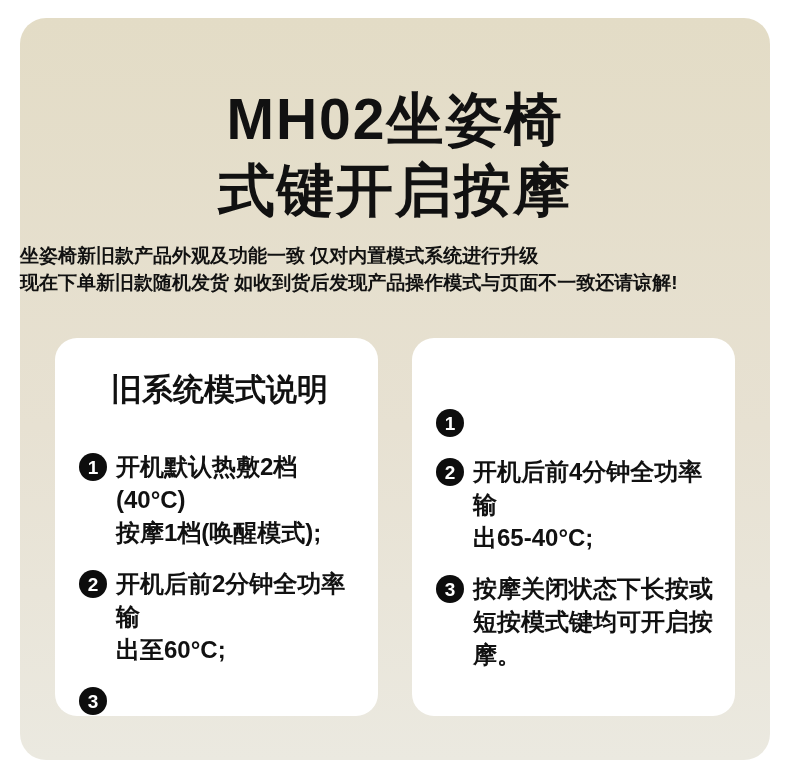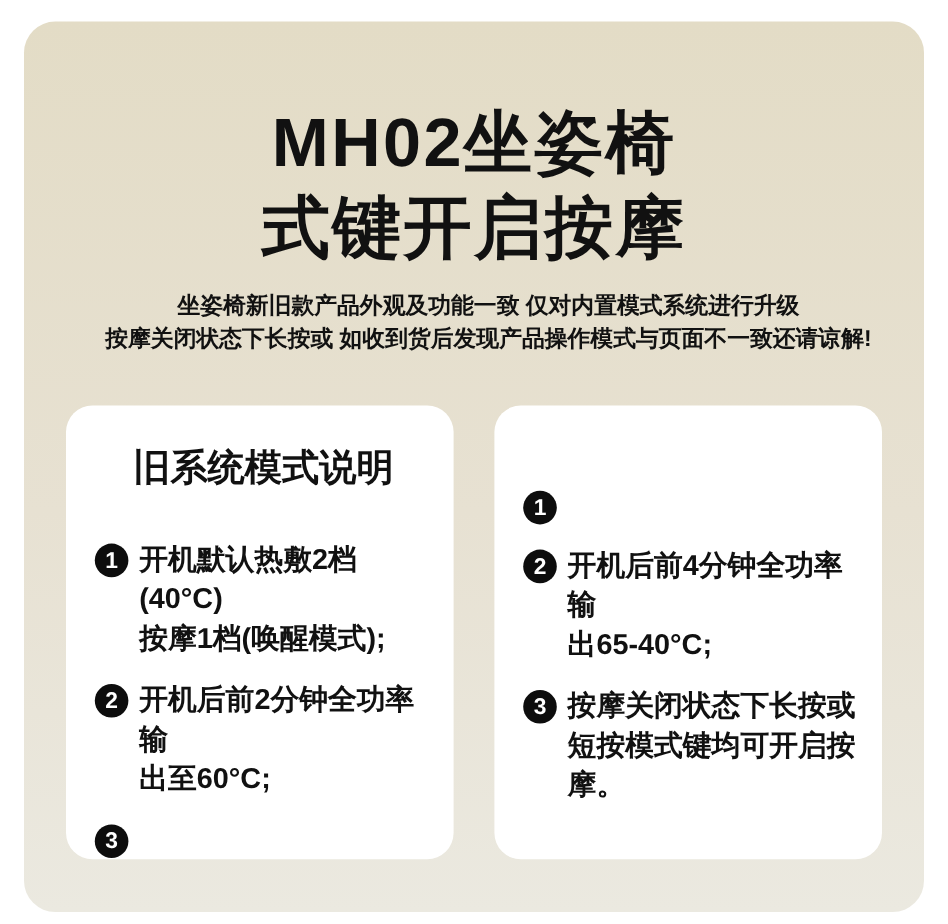--- a/index.html
+++ b/index.html
@@ -31,26 +31,24 @@
     text-align: center;
     color: #111111;
     font-weight: bold;
     font-size: 57px;
     line-height: 71px;
     letter-spacing: 2px;
   }
   .title span { display: block; }
   .subtitle {
     margin: 16px 0 0 0;
-    text-align: center;
     color: #111111;
     font-weight: bold;
     font-size: 19px;
     line-height: 27px;
-    padding-left: 24px;
   }
   .subtitle span { display: block; }
   .cards {
     display: flex;
     justify-content: center;
     gap: 34px;
     margin-top: 42px;
   }
   .card {
     width: 323px;
@@ -105,21 +103,21 @@
 <div class="canvas">
   <div class="panel">
 
     <h1 class="title">
       <span>MH02坐姿椅</span>
       <span>式键开启按摩</span>
     </h1>
 
     <p class="subtitle">
       <span>坐姿椅新旧款产品外观及功能一致 仅对内置模式系统进行升级</span>
-      <span>按摩关闭状态下长按或 如收到货后发现产品操作模式与页面不一致还请谅解!</span>
+      <span>现在下单新旧款随机发货 如收到货后发现产品操作模式与页面不一致还请谅解!</span>
     </p>
 
     <div class="cards">
 
       <section class="card">
         <h2 class="card-title">旧系统模式说明</h2>
         <ol class="items">
           <li class="item">
             <span class="num">1</span>
             <span class="txt">开机默认热敷2档(40°C)

